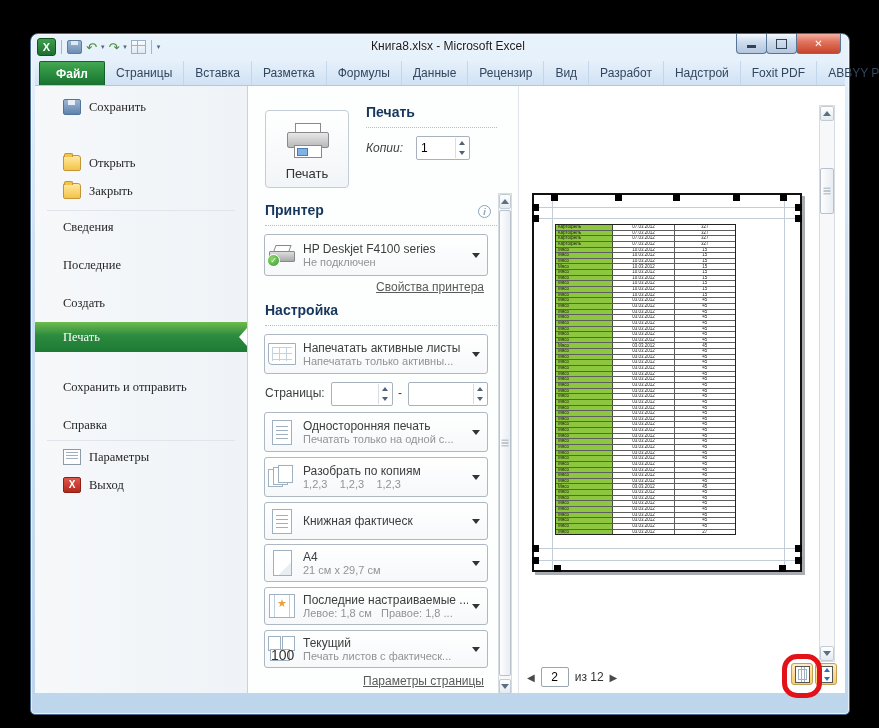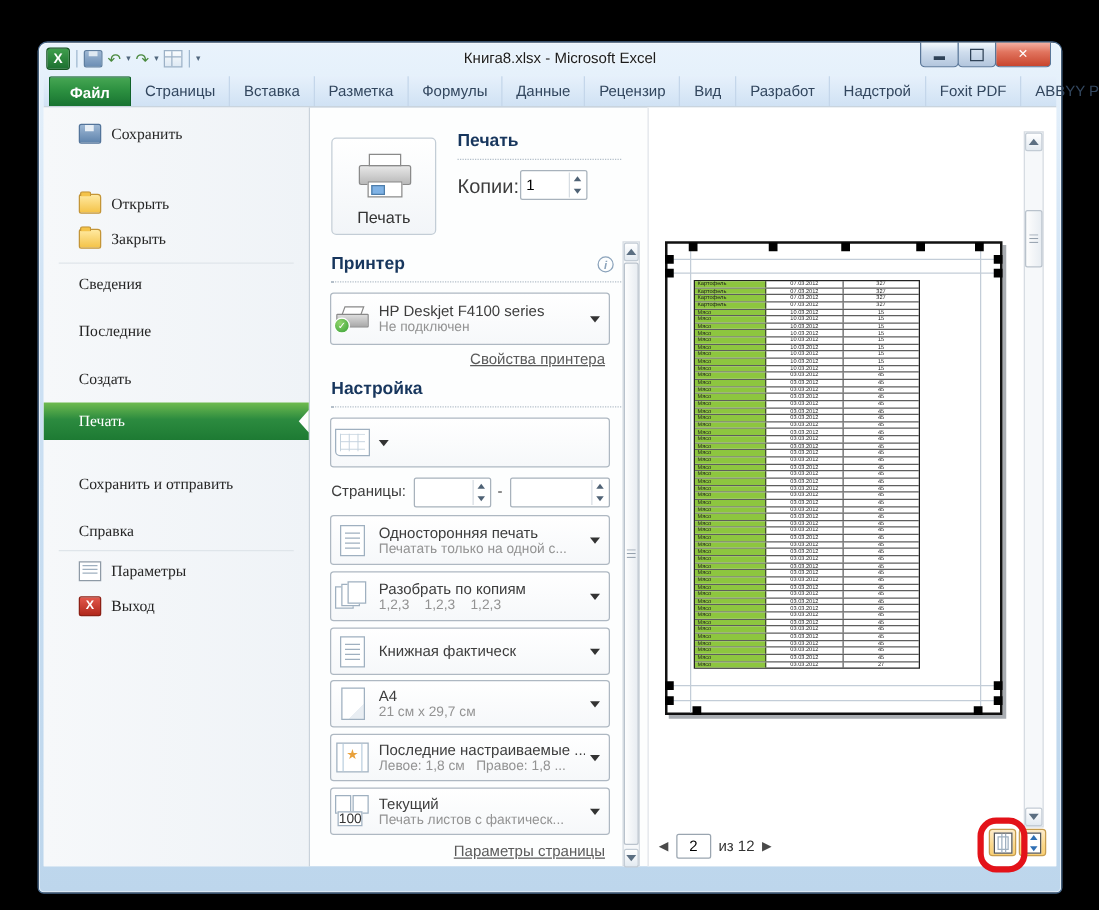--- a/index.html
+++ b/index.html
@@ -96,21 +96,21 @@
   .ic-collate i:nth-child(2){left:5px;top:2px;}
   .ic-collate i:nth-child(3){left:10px;top:0;}
   .ic-blankpage{width:17px;height:24px;background:linear-gradient(135deg,#fff 70%,#e9eef3 70%);border:1px solid #9fb0c0;}
   .ic-margins{width:24px;height:22px;background:#fff;border:1px solid #9fb0c0;position:relative;}
   .ic-margins:before{content:"";position:absolute;left:4px;right:4px;top:0;bottom:0;border-left:1px solid #bcd0e0;border-right:1px solid #bcd0e0;}
   .ic-margins:after{content:"★";position:absolute;left:0;right:0;top:2px;text-align:center;font-size:11px;color:#e9a13b;}
   .ic-scale{position:relative;width:28px;height:26px;}
   .ic-scale .p1,.ic-scale .p2{position:absolute;width:11px;height:13px;background:#fff;border:1px solid #9fb0c0;top:0;}
   .ic-scale .p1{left:0;} .ic-scale .p2{left:14px;}
   .ic-scale .hundred{position:absolute;left:2px;top:13px;width:18px;height:10px;background:#fff;border:1px solid #9fb0c0;
-     font-size:11px;line-height:10px;text-align:right;color:#333;}
+     font-size:14px;line-height:10px;text-align:right;color:#333;}
   .ic-smallprinter{position:relative;width:30px;height:24px;}
   .ic-smallprinter .b{position:absolute;left:2px;top:8px;width:24px;height:9px;background:linear-gradient(#ddd,#aaa);border:1px solid #888;border-radius:1px;}
   .ic-smallprinter .p{position:absolute;left:7px;top:2px;width:14px;height:7px;background:#fff;border:1px solid #888;transform:skewX(-20deg);}
   .ic-smallprinter .badge{position:absolute;left:0;bottom:0;width:11px;height:11px;border-radius:50%;background:radial-gradient(circle at 35% 30%,#8fd46a,#37a037);border:1px solid #fff;color:#fff;font-size:8px;font-weight:bold;line-height:11px;text-align:center;}
   
   .scrollbar{position:absolute;background:#f6f8fa;border:1px solid #d6dce2;box-sizing:border-box;}
   .sb-btn{position:absolute;left:0;width:100%;height:15px;background:linear-gradient(#fff,#e3eaf1);border:1px solid #c3ccd5;box-sizing:border-box;display:flex;align-items:center;justify-content:center;border-radius:2px;}
   .sb-thumb{position:absolute;left:0;width:100%;background:linear-gradient(90deg,#fdfdfd,#e8edf2);border:1px solid #b9c2cc;border-radius:2px;box-sizing:border-box;}
   .sb-grip{position:absolute;left:50%;top:50%;transform:translate(-50%,-50%);width:7px;height:7px;
      background:linear-gradient(#8a97a5 1px,transparent 1px);background-size:7px 3px;}
@@ -245,21 +245,21 @@
         <div class="printer-shape">
           <div class="paper-top"></div>
             <div class="body"></div>
             <div class="paper-out"></div>
             <div class="img"></div>
         </div>
         <span>Печать</span>
       </div>
       <div class="abs sec-hdr" style="left:110px;top:18px;">Печать</div>
       <div class="abs dotted" style="left:110px;top:40px;width:131px;"></div>
-      <div class="abs" style="left:110px;top:55px;font-size:16px;color:#3d3d3d;">Копии:</div>
+      <div class="abs" style="left:110px;top:55px;font-size:12px;color:#3d3d3d;font-style:italic;">Копии:</div>
       <div class="spinbox" style="left:160px;top:50px;width:54px;height:24px;">
         <input value="1" style="">
         <div class="spin-arrows">
             <div class="tri-up"></div>
             <div class="tri-dn"></div>
           </div>
       </div>
 
       <div class="abs sec-hdr" style="left:9px;top:116px;">Принтер</div>
       <div class="abs info-ic" style="left:222px;top:119px;">i</div>
@@ -281,20 +281,24 @@
       </div>
       <div class="abs link" style="top:194px;right:13px;text-align:center;">Свойства принтера</div>
 
       <div class="abs sec-hdr" style="left:9px;top:216px;">Настройка</div>
       <div class="abs dotted" style="left:9px;top:238px;width:232px;"></div>
 
       <div class="combo" style="top:248px;height:40px;">
         <div class="icon">
             <div class="ic-sheet"></div>
           </div>
+        <div class="txt">
+          <div class="t1">Напечатать активные листы</div>
+          <div class="t2">Напечатать только активны...</div>
+        </div>
         <div class="dd-arrow"></div>
       </div>
 
       <div class="abs" style="left:9px;top:300px;font-size:12px;color:#3d3d3d;">Страницы:</div>
       <div class="spinbox" style="left:75px;top:296px;width:62px;height:24px;">
         <input value="" style="">
         <div class="spin-arrows">
             <div class="tri-up"></div>
             <div class="tri-dn"></div>
           </div>

